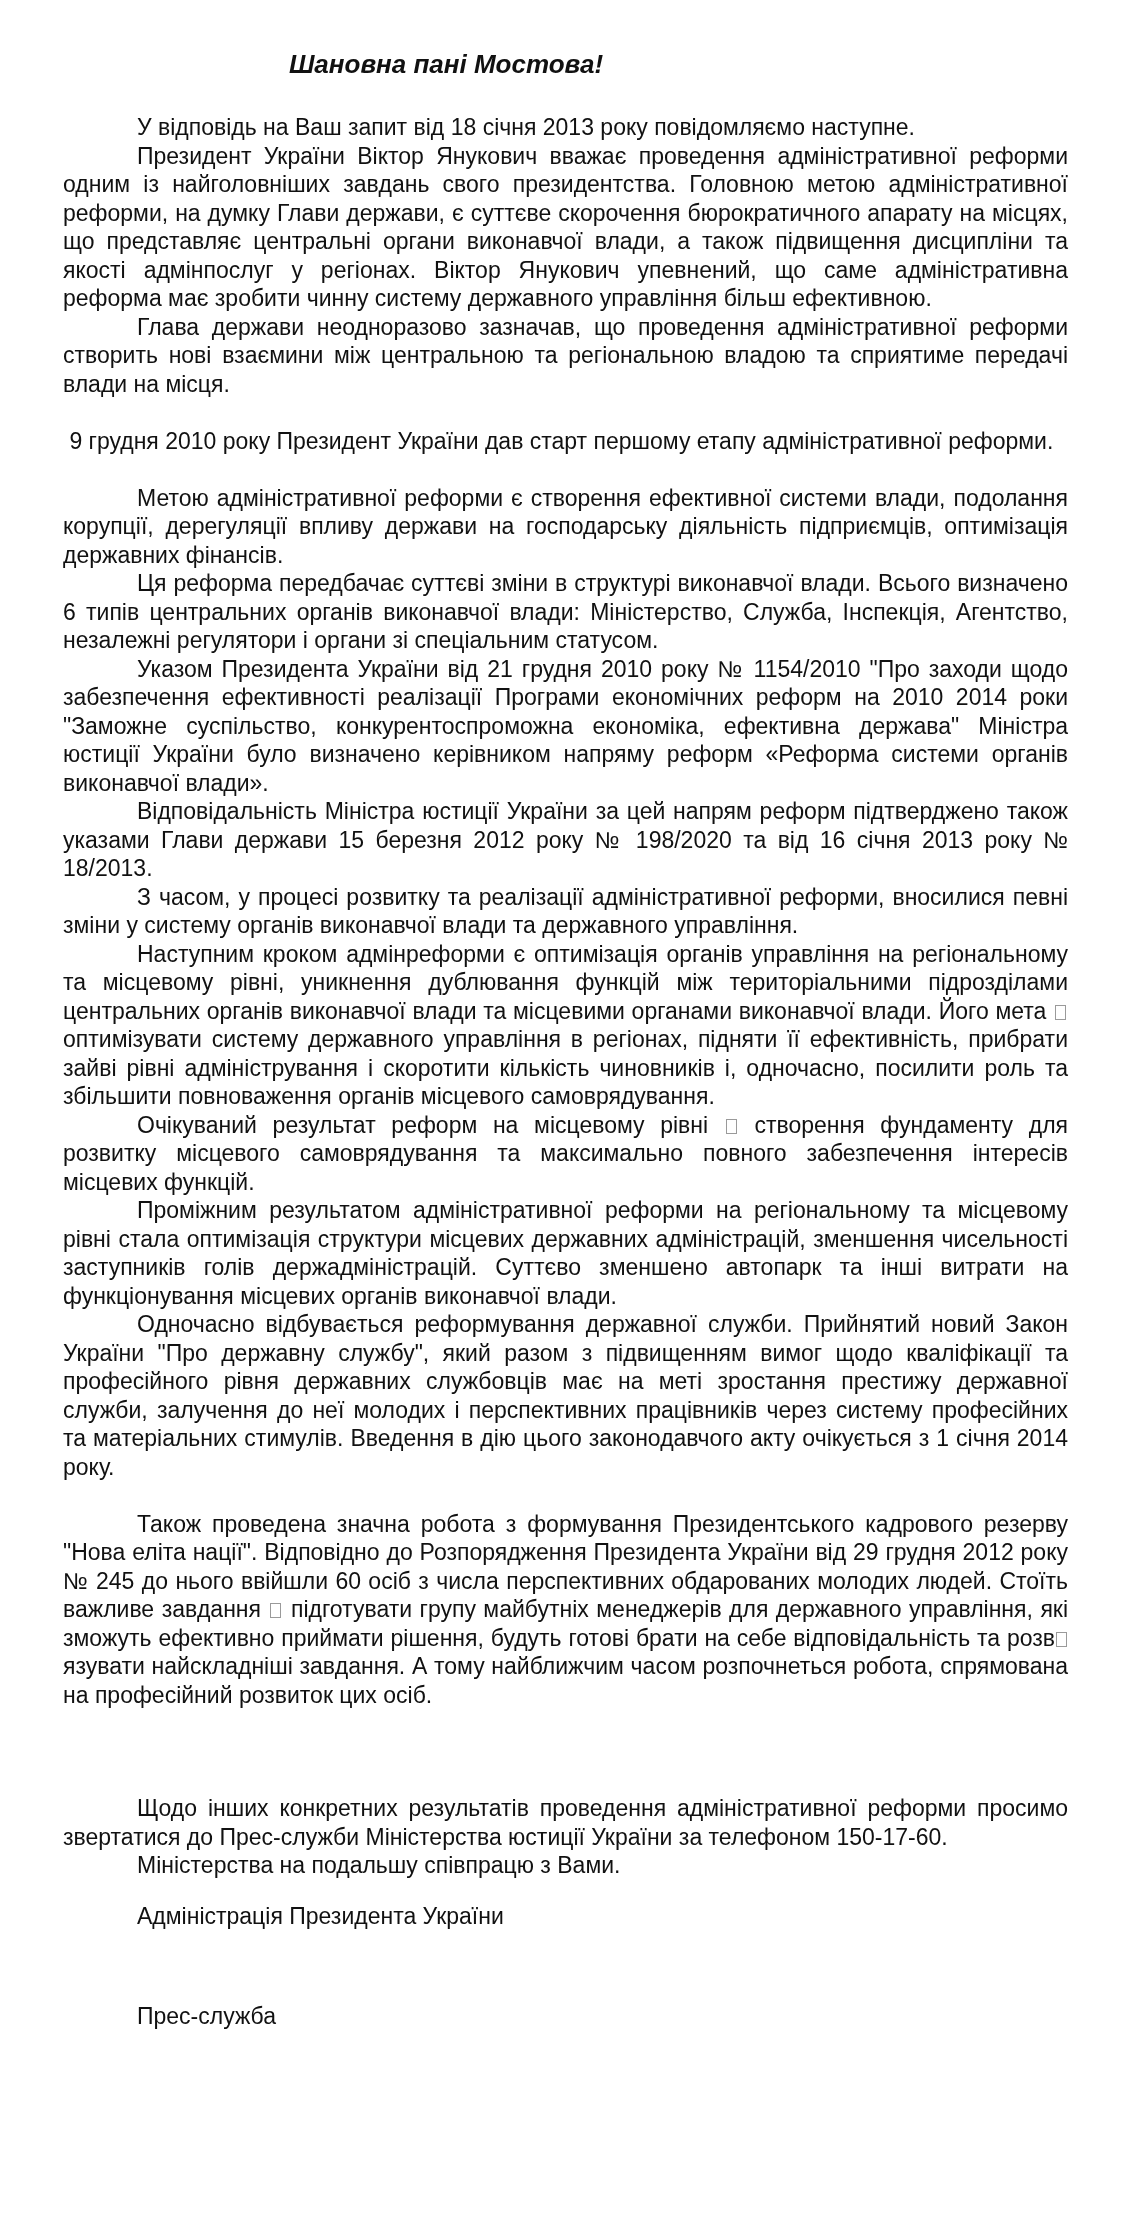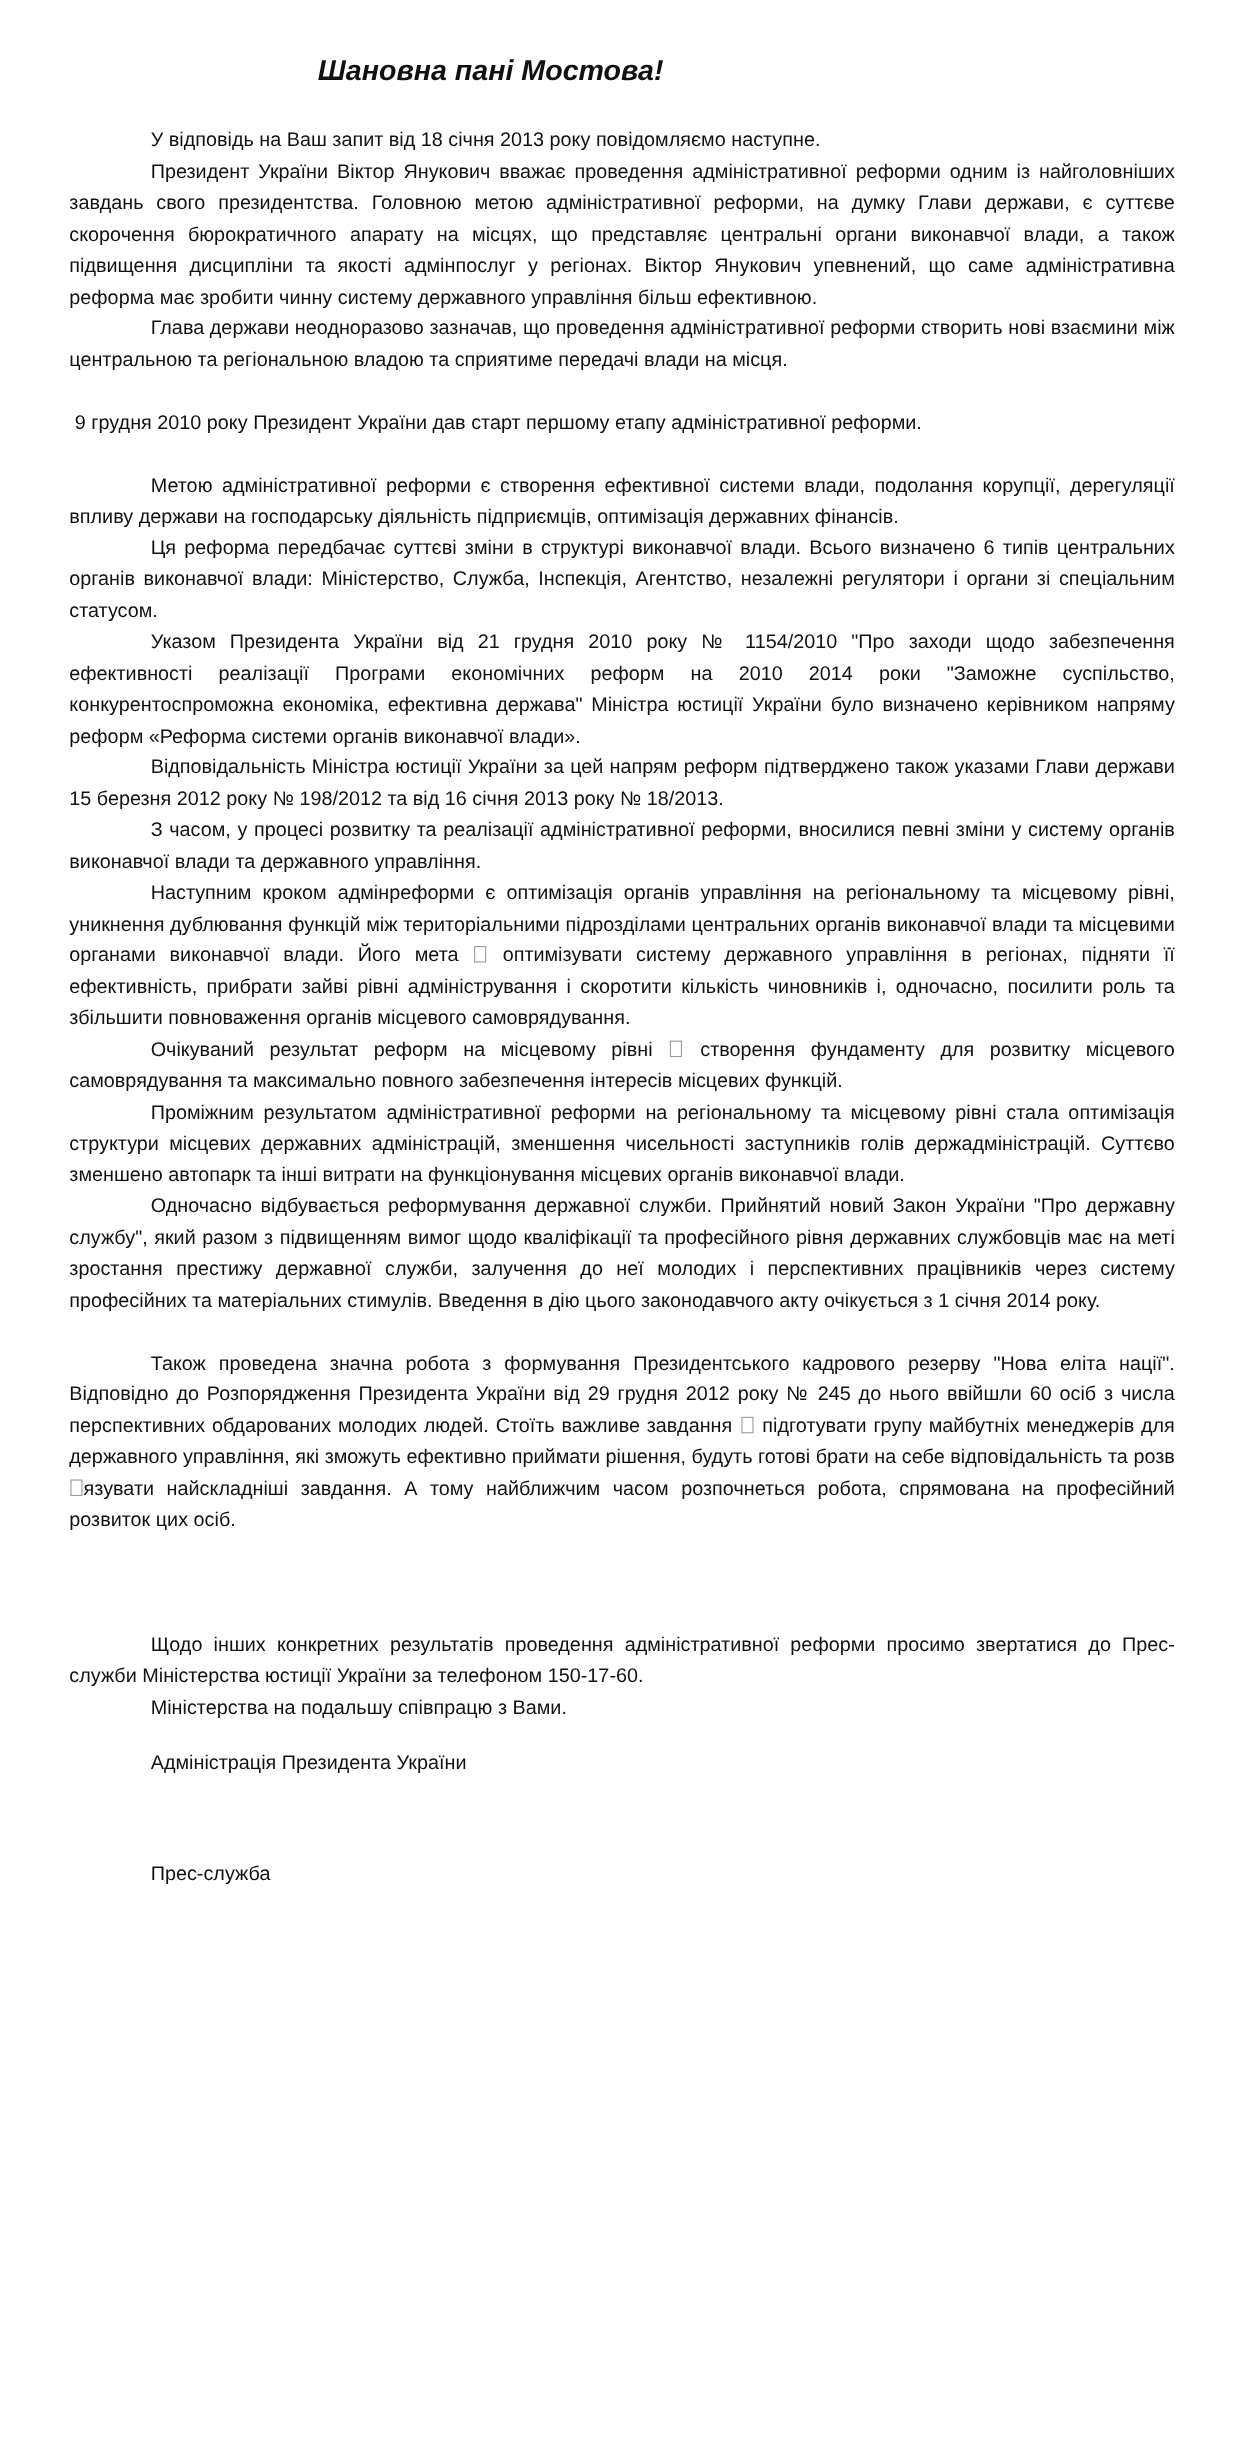--- a/index.html
+++ b/index.html
@@ -21,21 +21,21 @@
       font-weight: bold;
       font-style: italic;
       font-size: 26px;
       line-height: 32px;
     }
     .body {
       position: absolute;
       left: 63px;
       width: 1005px;
       top: 113px;
-      font-size: 18px;
+      font-size: 23px;
       line-height: 28.5px;
     }
     .p {
       margin: 0;
       text-align: justify;
       text-indent: 74px;
     }
     .p.noindent { text-indent: 0; }
     .p.left { text-align: left; }
     .gap1 { margin-top: 28.5px; }
@@ -59,21 +59,21 @@
   <div class="title">Шановна пані Мостова!</div>
 
   <div class="body">
     <p class="p">У відповідь на Ваш запит від 18 січня 2013 року повідомляємо наступне.</p>
     <p class="p">Президент України Віктор Янукович вважає проведення адміністративної реформи одним із найголовніших завдань свого президентства. Головною метою адміністративної реформи, на думку Глави держави, є суттєве скорочення бюрократичного апарату на місцях, що представляє центральні органи виконавчої влади, а також підвищення дисципліни та якості адмінпослуг у регіонах. Віктор Янукович упевнений, що саме адміністративна реформа має зробити чинну систему державного управління більш ефективною.</p>
     <p class="p">Глава держави неодноразово зазначав, що проведення адміністративної реформи створить нові взаємини між центральною та регіональною владою та сприятиме передачі влади на місця.</p>
     <p class="p noindent left gap1" style="white-space: pre-wrap;"> 9 грудня 2010 року Президент України дав старт першому етапу адміністративної реформи.</p>
     <p class="p gap2">Метою адміністративної реформи є створення ефективної системи влади, подолання корупції, дерегуляції впливу держави на господарську діяльність підприємців, оптимізація державних фінансів.</p>
     <p class="p">Ця реформа передбачає суттєві зміни в структурі виконавчої влади. Всього визначено 6 типів центральних органів виконавчої влади: Міністерство, Служба, Інспекція, Агентство, незалежні регулятори і органи зі спеціальним статусом.</p>
     <p class="p" style="white-space: pre-line;">Указом Президента України від 21 грудня 2010 року № 1154/2010 "Про заходи щодо забезпечення ефективності реалізації Програми економічних реформ на 2010     2014 роки "Заможне суспільство, конкурентоспроможна економіка, ефективна держава" Міністра юстиції України було визначено керівником напряму реформ «Реформа системи органів виконавчої влади».</p>
-    <p class="p">Відповідальність Міністра юстиції України за цей напрям реформ підтверджено також указами Глави держави 15 березня 2012 року № 198/2012 та від 16 січня 2013 року № 18/2013.</p>
+    <p class="p">Відповідальність Міністра юстиції України за цей напрям реформ підтверджено також указами Глави держави 15 березня 2012 року № 198/2020 та від 16 січня 2013 року № 18/2013.</p>
     <p class="p">З часом, у процесі розвитку та реалізації адміністративної реформи, вносилися певні зміни у систему органів виконавчої влади та державного управління.</p>
 
     <p class="p">
       <span>Наступним кроком адмінреформи є оптимізація органів управління на регіональному та місцевому рівні, уникнення дублювання функцій між територіальними підрозділами центральних органів виконавчої влади та місцевими органами виконавчої влади. Його мета</span>
       <span class="tofu"></span>
       <span>оптимізувати систему державного управління в регіонах, підняти її ефективність, прибрати зайві рівні адміністрування і скоротити кількість чиновників і, одночасно, посилити роль та збільшити повноваження органів місцевого самоврядування.</span>
     </p>
 
     <p class="p">
       <span>Очікуваний результат реформ на місцевому рівні</span>

